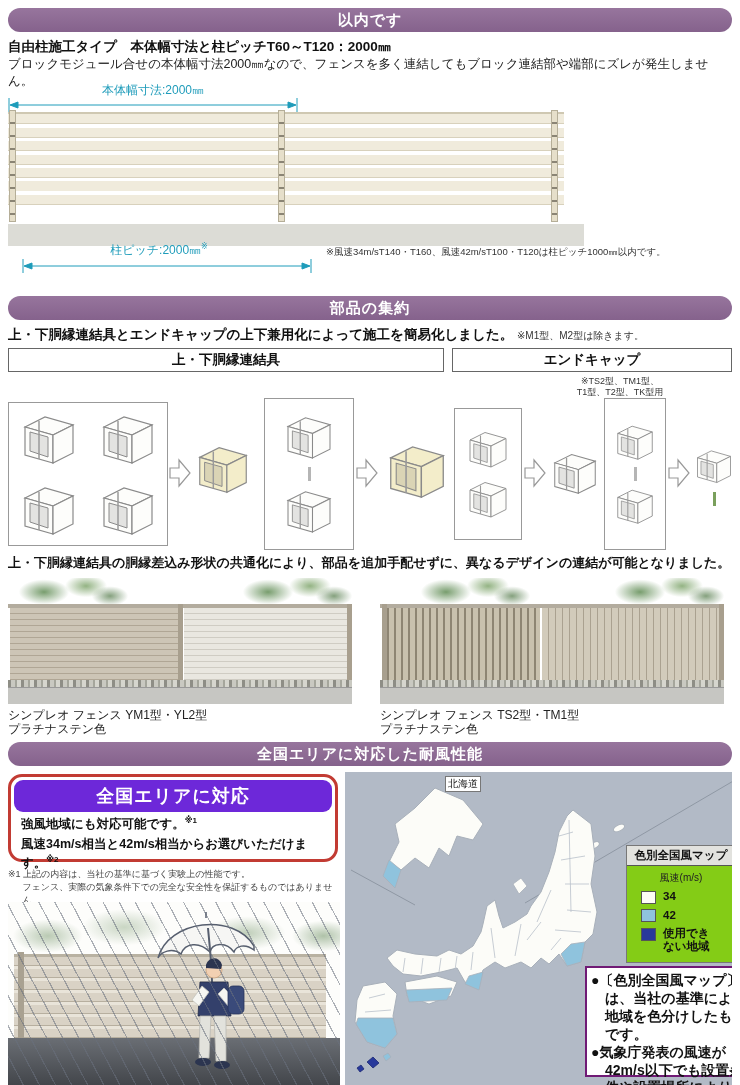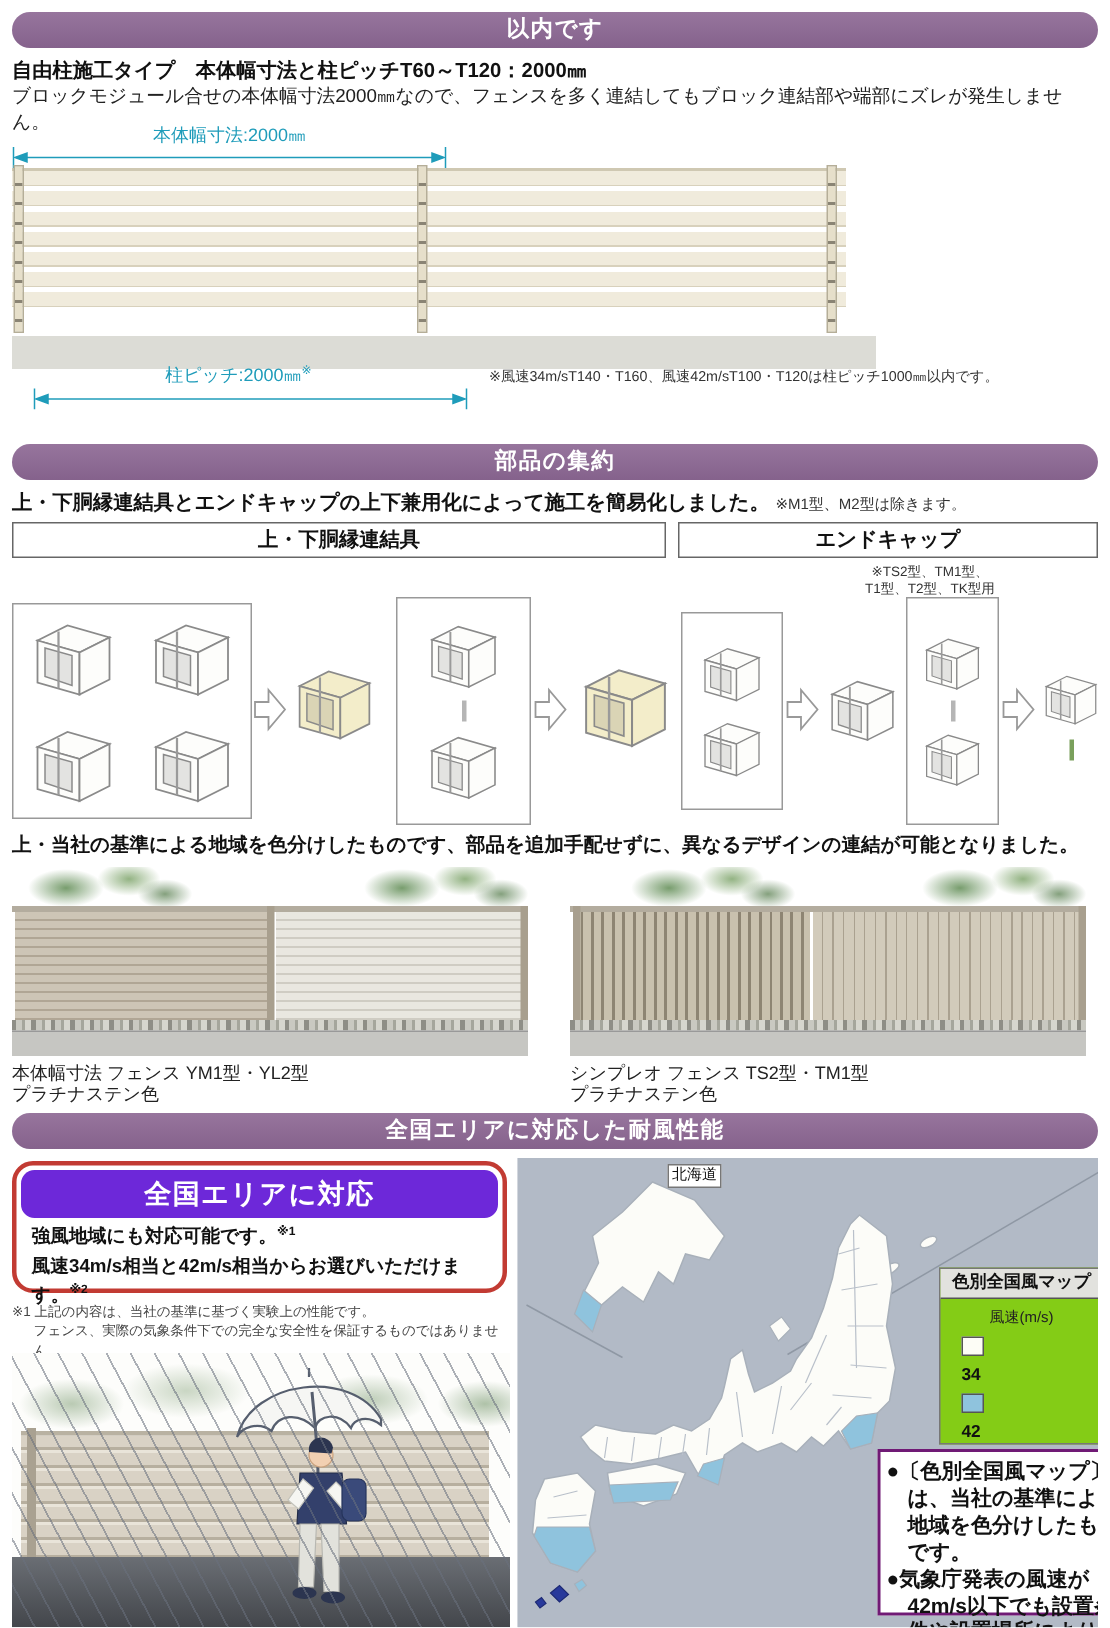--- a/index.html
+++ b/index.html
@@ -105,21 +105,21 @@
   .rain { position:absolute; left:0; top:0; width:332px; height:183px;
     background:repeating-linear-gradient(62deg, rgba(255,255,255,0) 0 13px, rgba(105,112,125,.55) 13px 14.2px); }
 
   .mappanel { left:345px; top:772px; width:387px; height:313px; background:#b2bac6; overflow:hidden; }
   .maplabel { position:absolute; left:100px; top:4px; width:36px; height:16px; background:#fff; border:1px solid #777;
     font-size:10px; text-align:center; line-height:14px; color:#111; }
   .legend { position:absolute; left:281px; top:73px; width:110px; height:118px; background:#84cc16; border:1px solid #777; }
   .legend-hd { height:20px; background:#e2e2de; border-bottom:1px solid #555; font-size:11.5px; font-weight:bold;
     text-align:center; line-height:19px; color:#111; }
   .legend-unit { font-size:10px; color:#222; text-align:center; margin-top:5px; }
-  .lrow { display:flex; align-items:flex-start; gap:7px; margin:5px 0 0 14px; font-size:11.5px; font-weight:bold; color:#111; line-height:1.15;flex-direction:column; }
+  .lrow { display:flex; align-items:flex-start; gap:7px; margin:5px 0 0 14px; font-size:11.5px; font-weight:bold; color:#111; line-height:1.15; }
   .sw { width:15px; height:13px; border:1px solid #555; flex:0 0 auto; margin-top:0.5px; }
   .sw34 { background:#fdfdf6; } .sw42 { background:#8fc3dd; } .swna { background:#28399b; }
   .mapinfo { position:absolute; left:240px; top:194px; width:169px; height:111px; background:#fff; border:2px solid #701a75;
     padding:4px 4px; font-size:14px; font-weight:bold; color:#111; line-height:1.28; }
   .mapinfo p { padding-left:1em; text-indent:-1em; }
 </style>
 </head>
 <body>
 
 <div class="page">
@@ -263,21 +263,21 @@
         <use href="#blockarrow"></use>
       </svg>
     <div class="abs" style="left:684px;top:46px;width:44px;text-align:center">
       <svg class="conn" width="44" height="44">
           <use href="#conn"></use>
         </svg>
       <div class="rod green" style="margin:0 auto"></div>
     </div>
   </div>
 
-  <div class="abs s2-caption">上・当社の基準による地域を色分けしたものです、部品を追加手配せずに、異なるデザインの連結が可能となりました。</div>
+  <div class="abs s2-caption">上・下胴縁連結具の胴縁差込み形状の共通化により、部品を追加手配せずに、異なるデザインの連結が可能となりました。</div>
 
   <div class="photo" style="left:8px">
     <div class="foliage" style="left:0"></div>
     <div class="foliage" style="left:224px"></div>
     <div class="rail"></div>
     <div class="panelA"></div>
     <div class="panelB"></div>
     <div class="ppost" style="left:170px"></div>
     <div class="ppost" style="left:339px"></div>
     <div class="pebbles"></div>
@@ -290,21 +290,21 @@
     <div class="rail"></div>
     <div class="panelC"></div>
     <div class="panelD"></div>
     <div class="ppost" style="left:2px"></div>
     <div class="ppost" style="left:339px"></div>
     <div class="pebbles"></div>
     <div class="pbase"></div>
   </div>
 
   <div class="photocap" style="left:8px">
-    <span>本体幅寸法 フェンス YM1型・YL2型</span><br>
+    <span>シンプレオ フェンス YM1型・YL2型</span><br>
     <span>プラチナステン色</span>
   </div>
   <div class="photocap" style="left:380px">
     <span>シンプレオ フェンス TS2型・TM1型</span><br>
     <span>プラチナステン色</span>
   </div>
 
   <div class="secbar" style="top:742px">
     <span>全国エリアに対応した耐風性能</span>
   </div>

